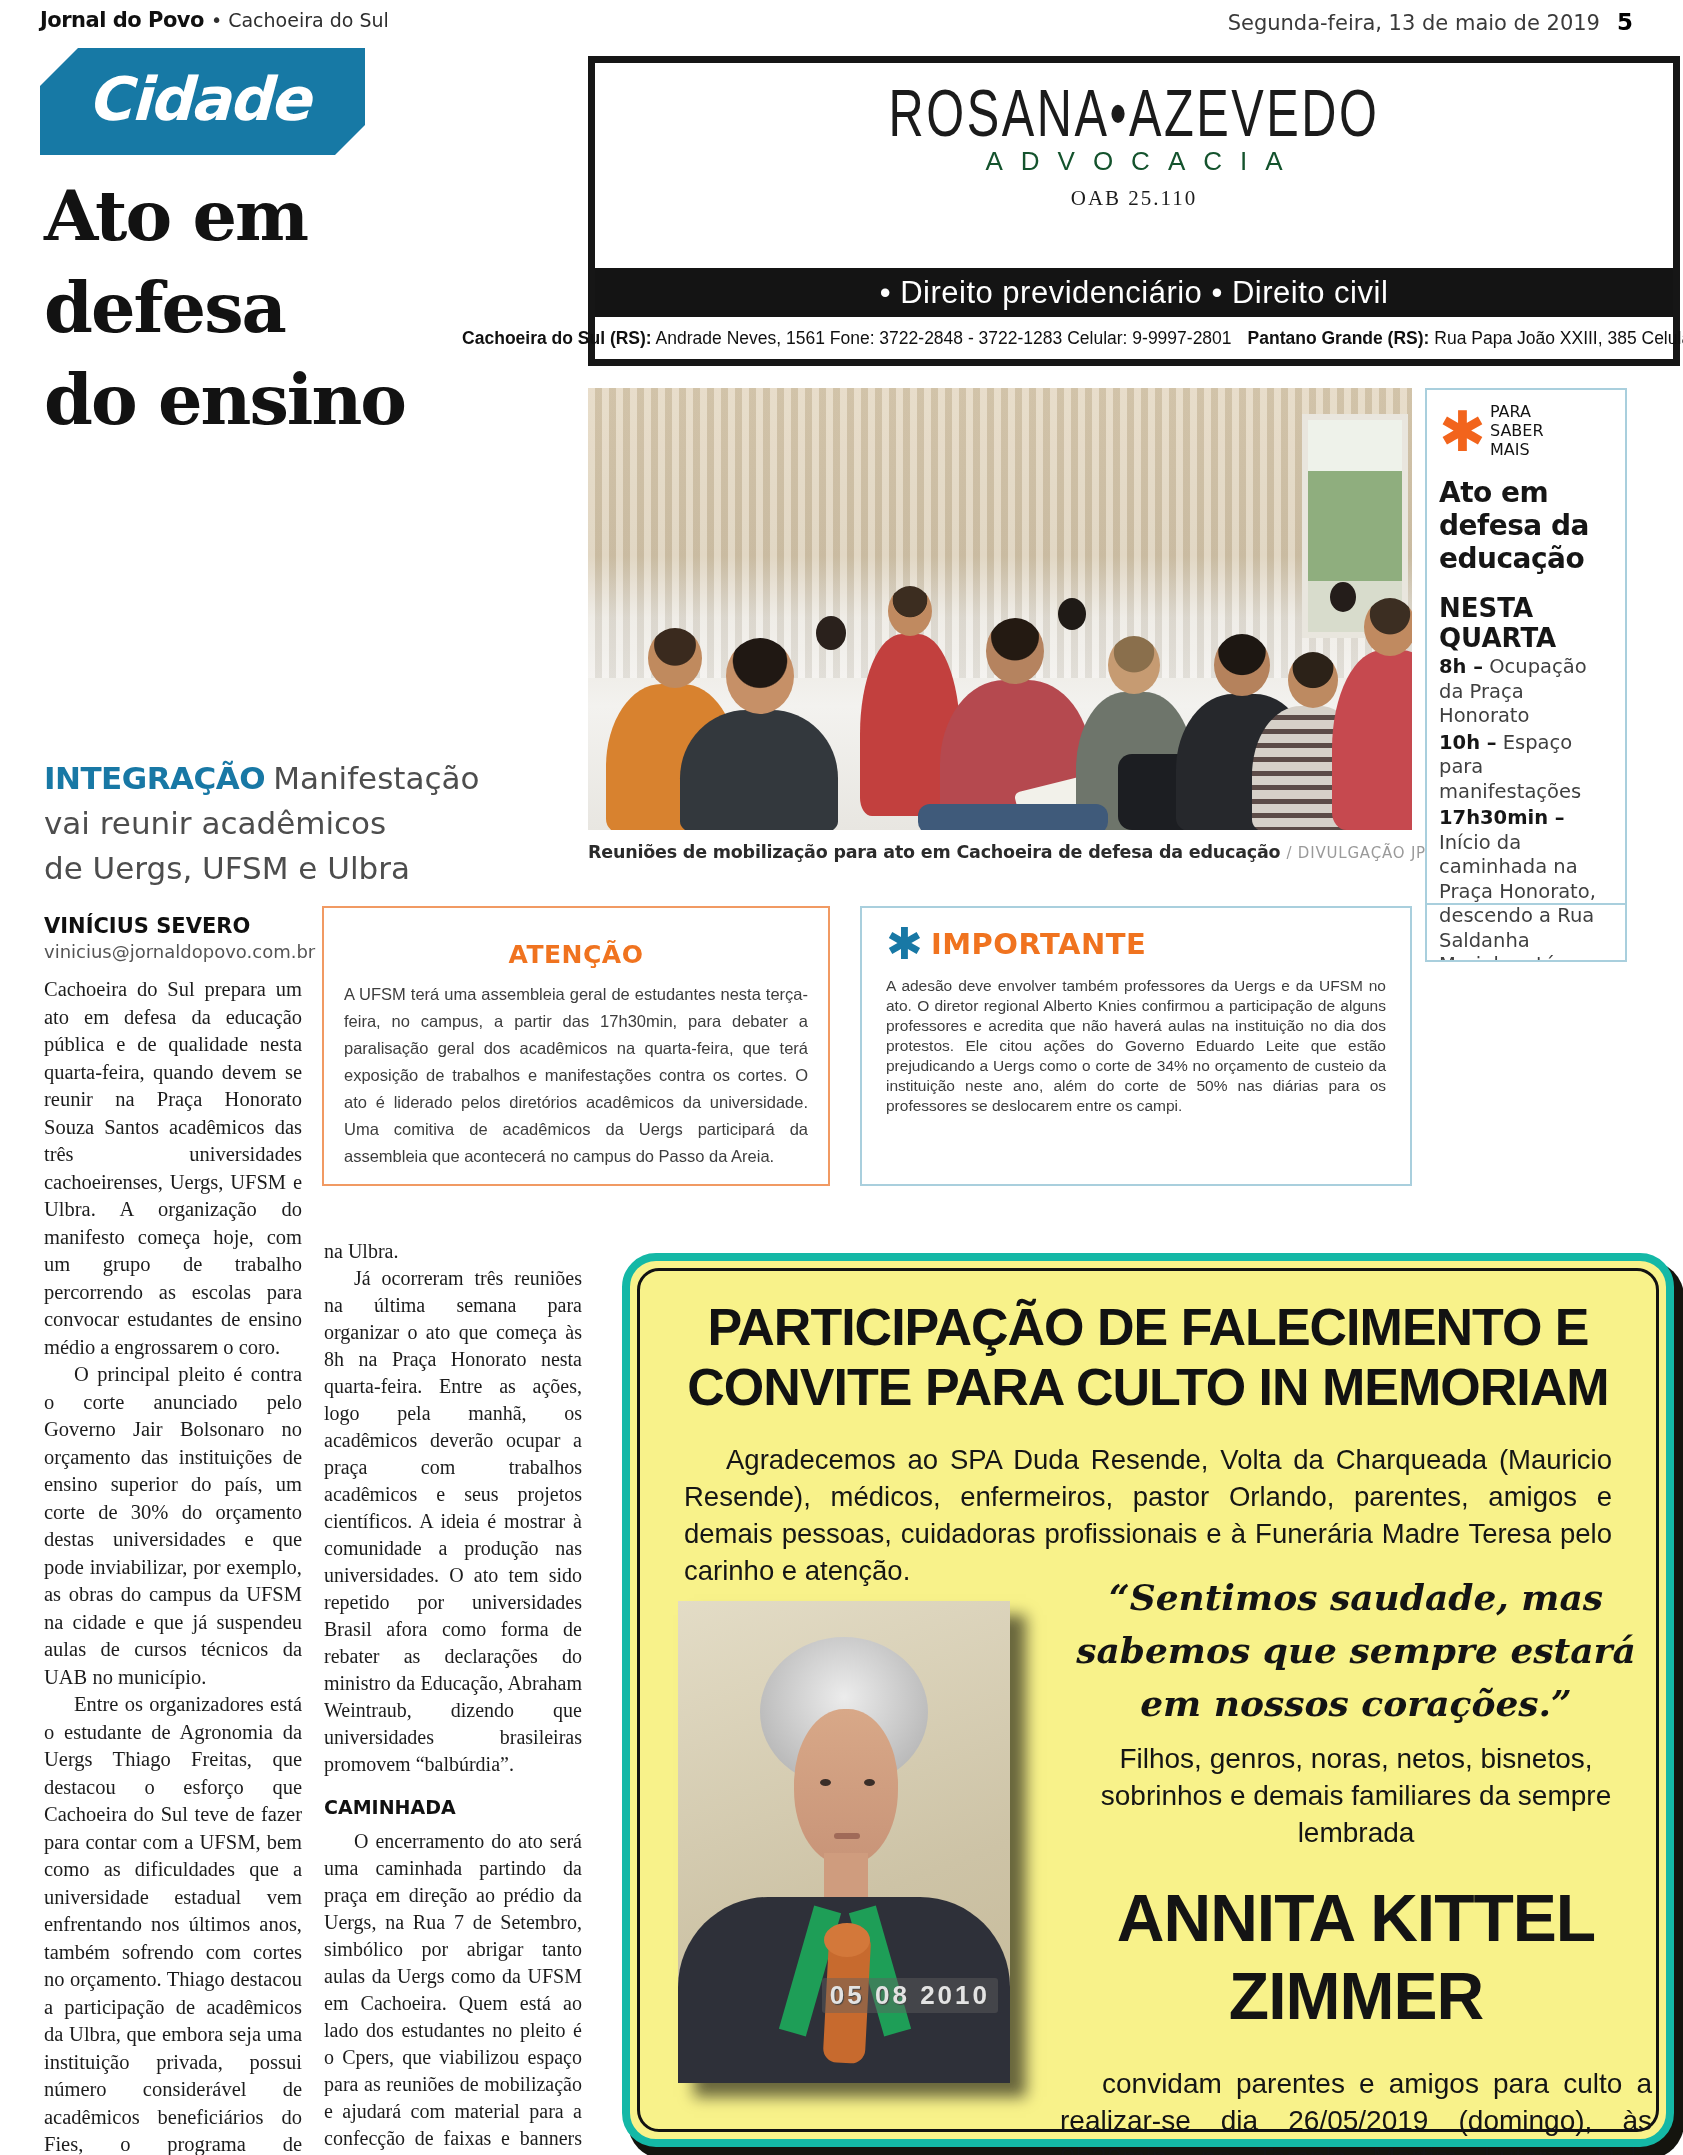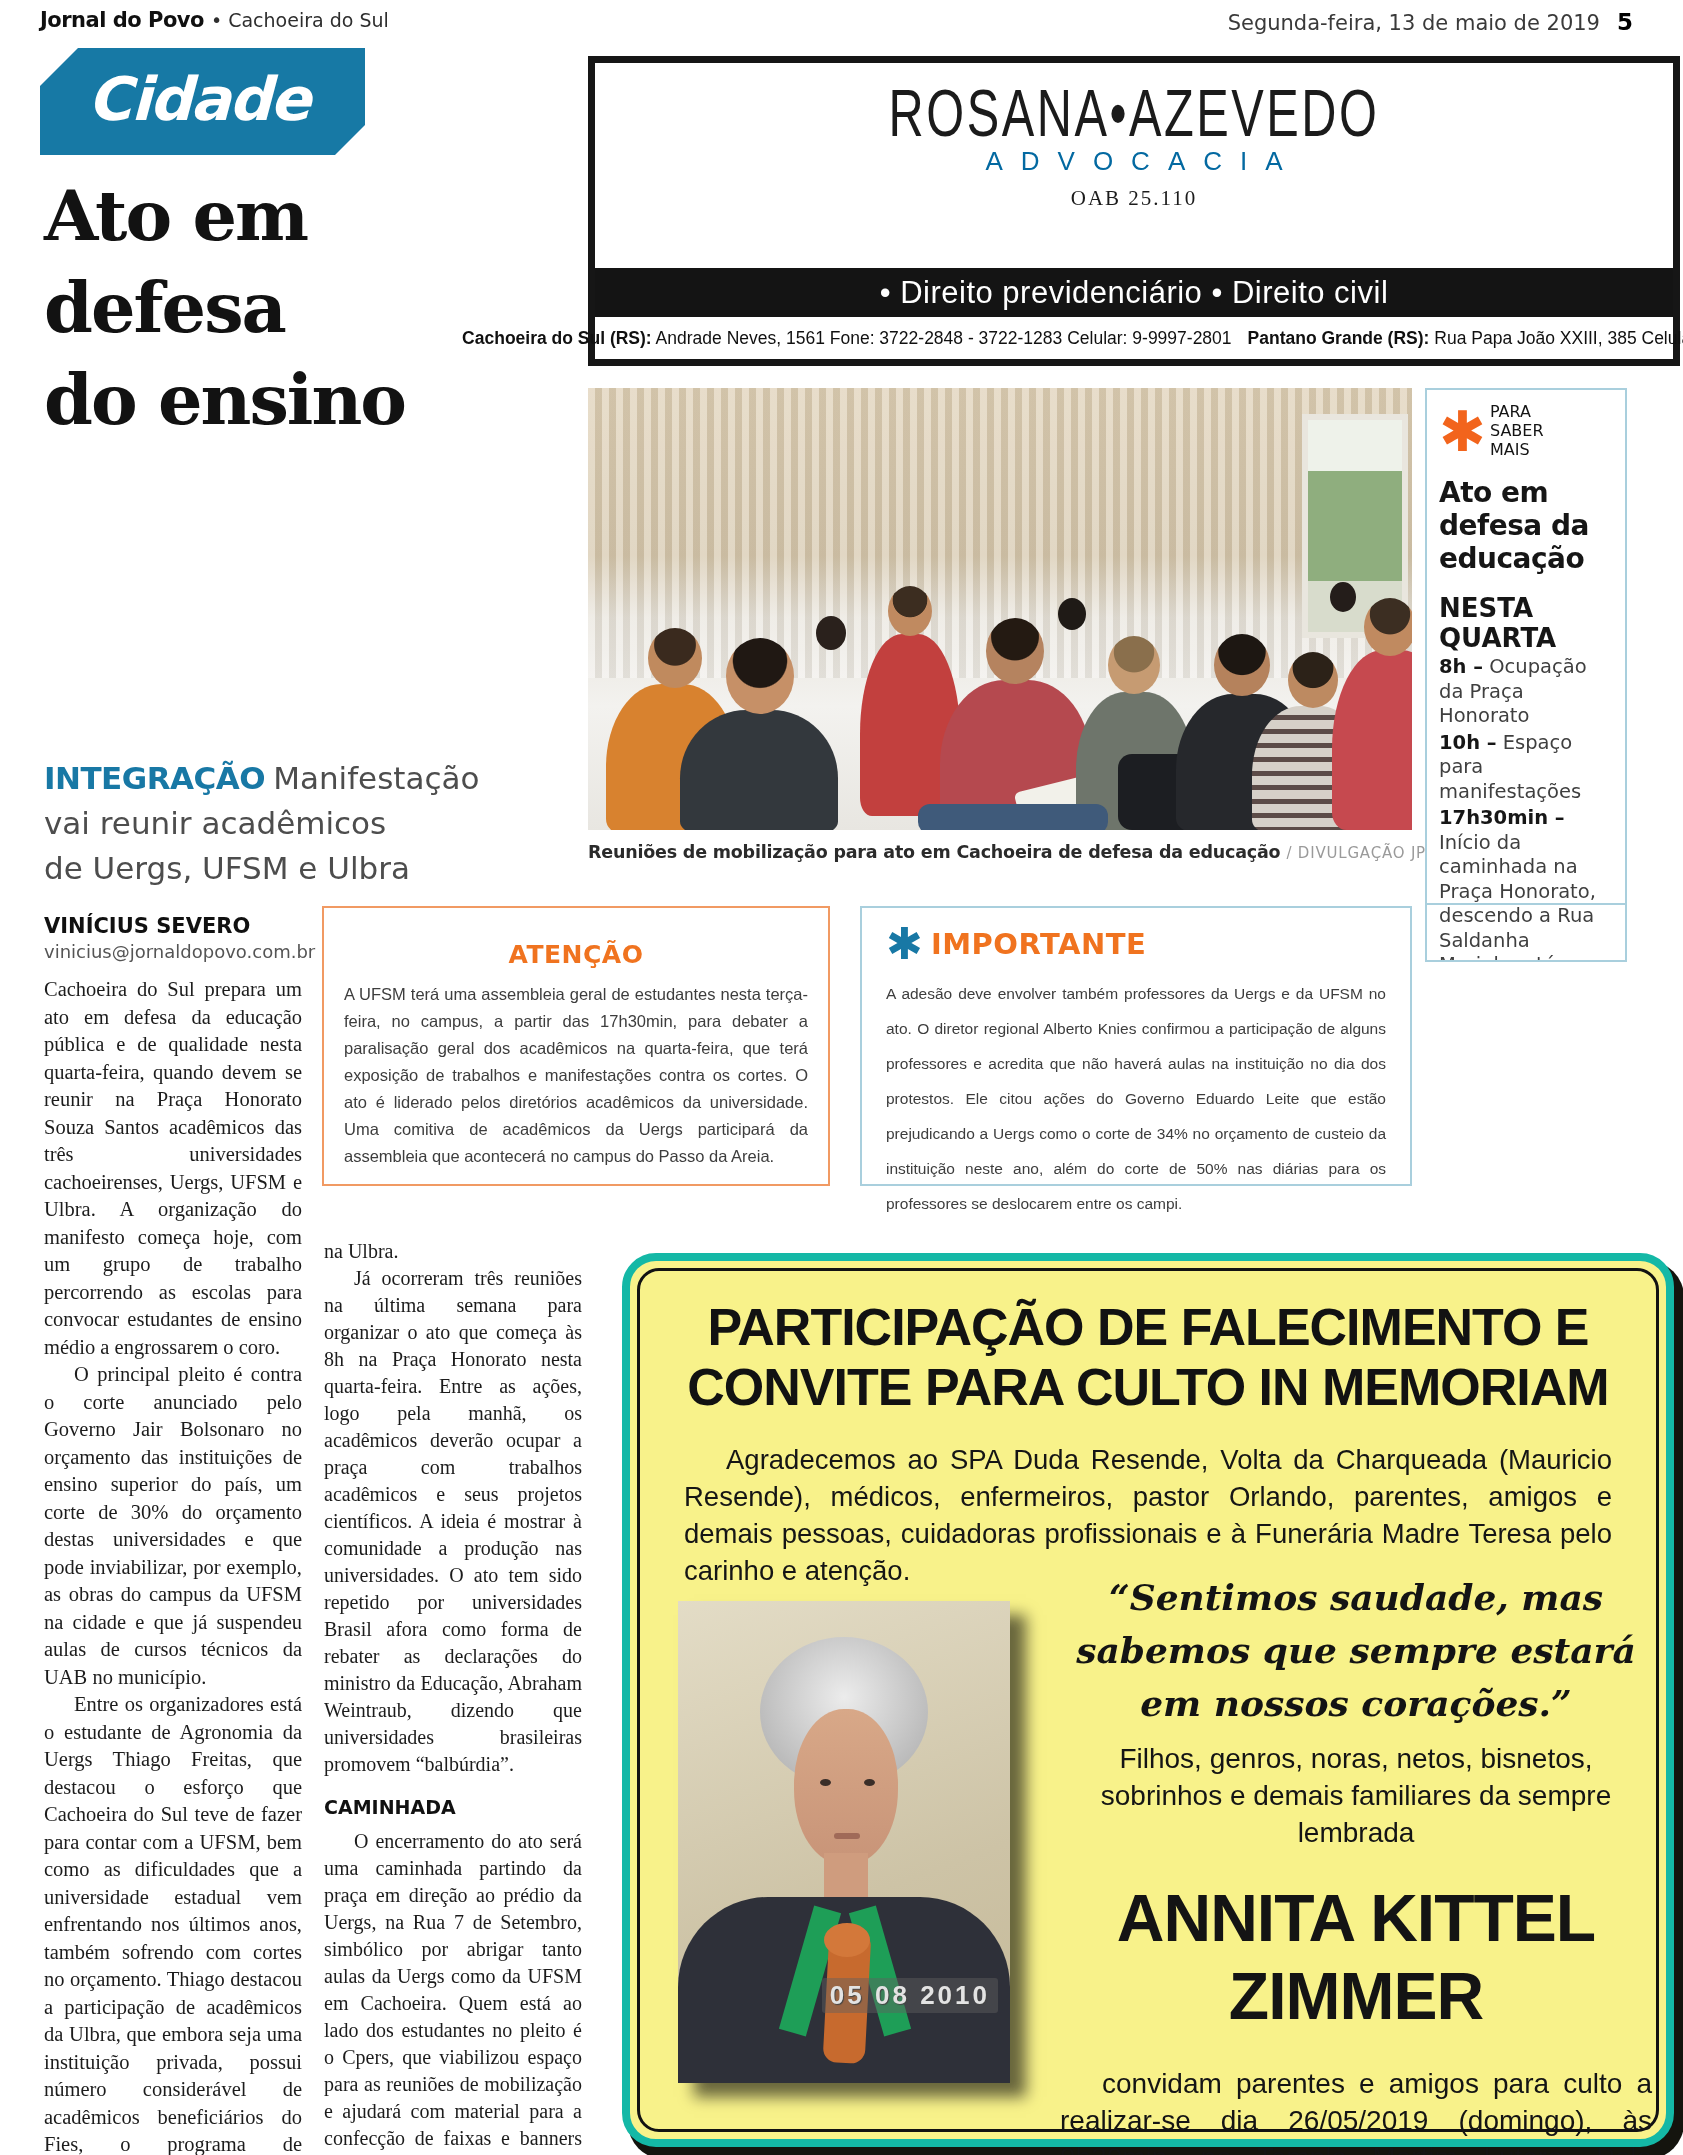--- a/index.html
+++ b/index.html
@@ -46,21 +46,21 @@
   .col2 p{font-size:20px;line-height:27px;}
   .no-indent{text-indent:0 !important;}
   .col-subhead{font-family:"DejaVu Sans",sans-serif;font-weight:bold;font-size:19px;
                margin:18px 0 10px;color:#111;}
 
   
   .ad{position:absolute;left:588px;top:56px;width:1092px;height:310px;border:7px solid #161616;
       background:#fff;box-sizing:border-box;font-family:"Liberation Sans",sans-serif;}
   .ad-name{margin-top:16px;text-align:center;font-size:58px;letter-spacing:3px;color:#1b1b1b;
            transform:scale(0.84,1.14);}
-  .ad-tag{text-align:center;font-size:26px;letter-spacing:18px;padding-left:18px;margin-top:0px;color:#0369a1;}
+  .ad-tag{text-align:center;font-size:26px;letter-spacing:18px;padding-left:18px;margin-top:0px;color:#14532d;}
   .ad-oab{text-align:center;font-size:21px;letter-spacing:2px;margin-top:9px;color:#1b1b1b;font-family:Liberation Serif, serif;}
   .ad-bar{position:absolute;left:0;right:0;top:205px;height:49px;background:#141414;color:#fff;
           display:flex;align-items:center;justify-content:center;font-size:31px;letter-spacing:0.5px;}
   .ad-contact{position:absolute;left:0;right:0;bottom:0;height:42px;display:flex;align-items:center;
           justify-content:center;font-size:17.5px;gap:16px;color:#101010;white-space:nowrap;}
   .ad-contact b{font-weight:bold;}
 
   
   .news-photo{position:absolute;left:588px;top:388px;width:824px;height:442px;overflow:hidden;
       background:linear-gradient(180deg,#decfb4 0%,#d5c6ab 38%,#e9e5dd 52%,#f3f2ef 72%,#e8e6e1 100%);}
@@ -94,21 +94,21 @@
   .atencao-body{margin-top:12px;font-family:"Liberation Sans",sans-serif;font-size:16.5px;
                 line-height:27px;color:#3d3d3d;text-align:justify;}
 
   
   .importante{position:absolute;left:860px;top:906px;width:552px;height:280px;border:2px solid #a9cfdd;
               box-sizing:border-box;padding:14px 24px;}
   .imp-head{display:flex;align-items:center;gap:8px;}
   .imp-ast{color:#1878a5;font-size:44px;line-height:44px;}
   .imp-title{color:#f0731f;font-weight:bold;font-size:29px;letter-spacing:0.5px;}
   .imp-body{margin-top:10px;font-family:"Liberation Sans",sans-serif;font-size:15.5px;
-            line-height:35px;color:#3d3d3d;text-align:justify;}
+            line-height:20px;color:#3d3d3d;text-align:justify;}
 
   
   .obit{position:absolute;left:622px;top:1253px;width:1052px;height:894px;background:#f8f28a;
         border:8px solid #14b8a6;border-radius:34px;box-shadow:8px 10px 0 2px #14140e;
         box-sizing:border-box;font-family:"Liberation Sans",sans-serif;}
   .obit-inner{position:absolute;inset:7px;border:3px solid #121212;border-radius:22px;}
   .obit-title{margin-top:26px;text-align:center;font-weight:bold;font-size:52px;line-height:60px;
               letter-spacing:-1px;color:#121212;}
   .obit-thanks{margin:24px 44px 0;font-size:27.5px;line-height:37px;text-align:justify;
                text-indent:42px;color:#151515;}

